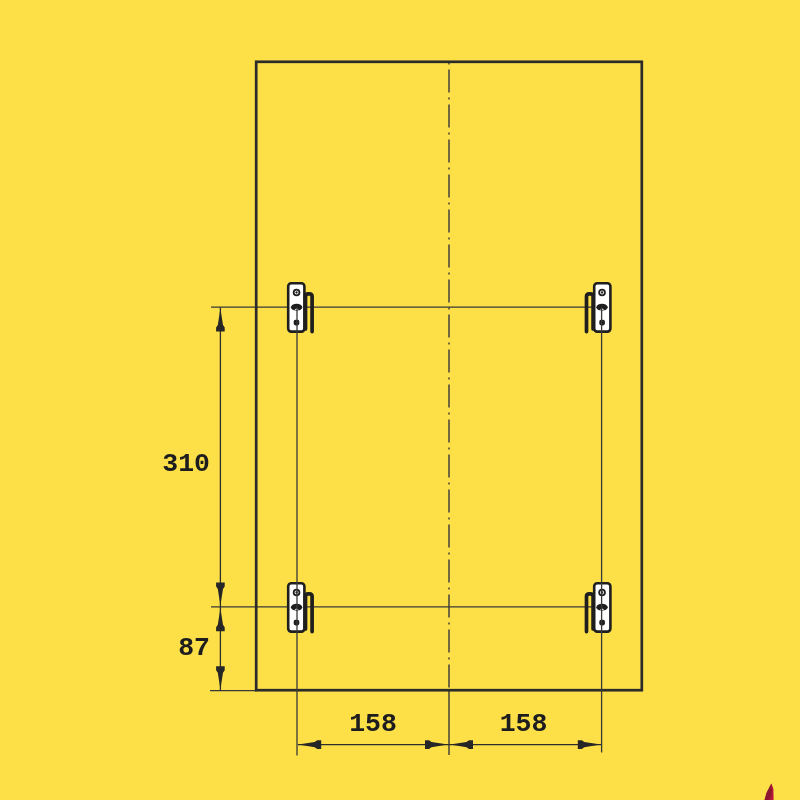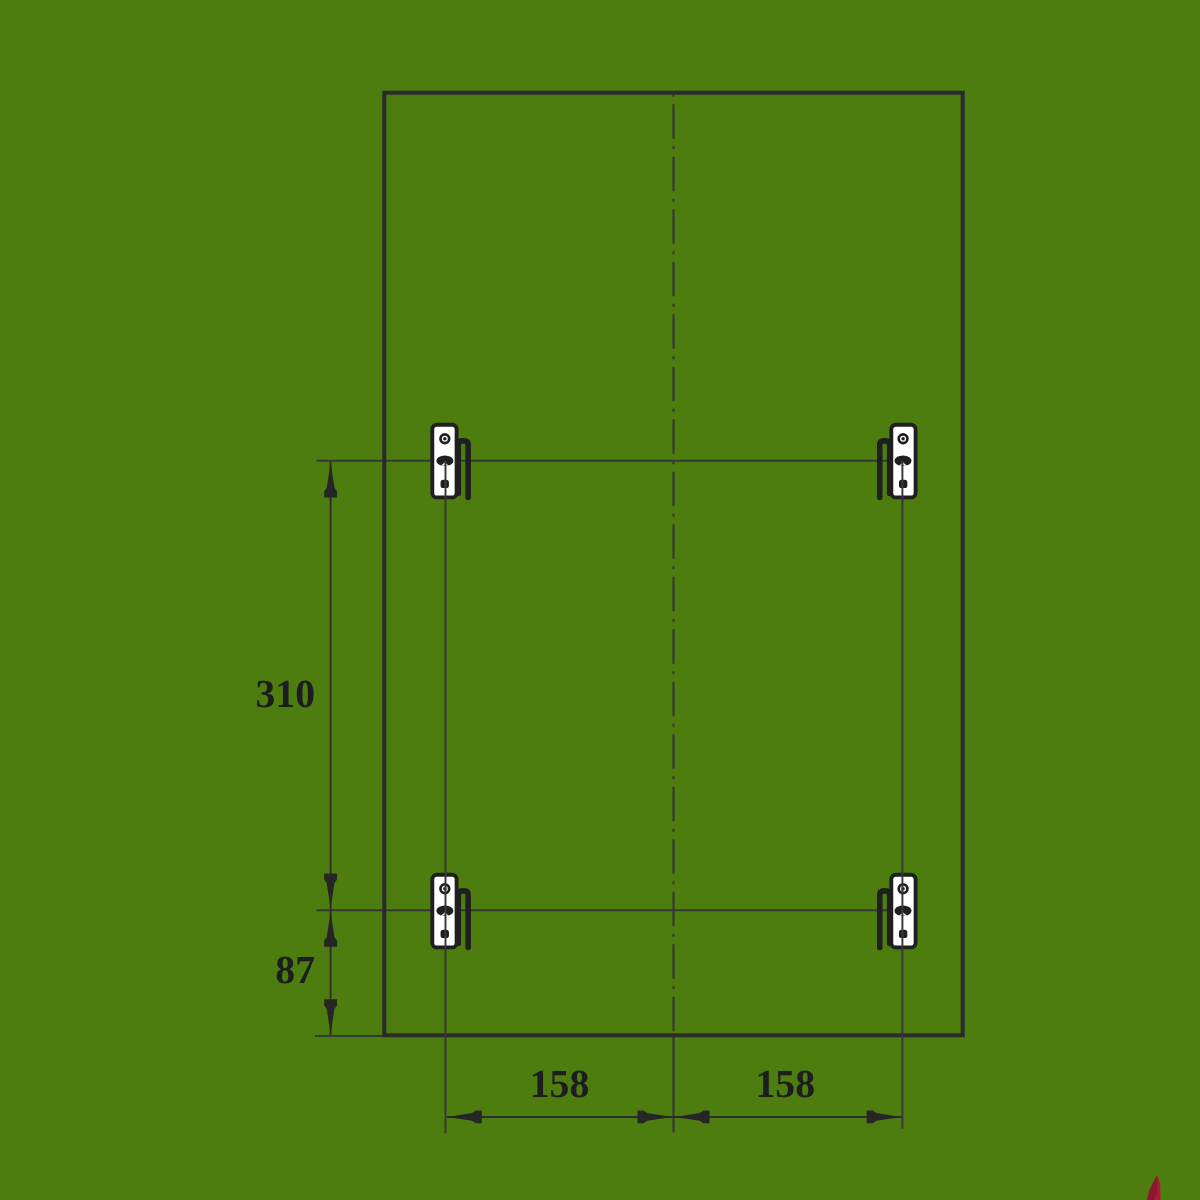--- a/index.html
+++ b/index.html
@@ -1,18 +1,18 @@
 <!DOCTYPE html>
 <html><head>
 <meta charset="utf-8">
 <title>Mounting drawing</title>
 <style>
   html,body{margin:0;padding:0;background:#ffffff;}
-  .page{position:relative;width:800px;height:800px;background:#4d7c0f;overflow:hidden;
-        font-family:Liberation Serif, serif;}
+  .page{position:relative;width:800px;height:800px;background:#fde047;overflow:hidden;
+        font-family:Liberation Mono, monospace;}
 </style>
 </head>
 <body>
 <div class="page">
 <svg width="800" height="800" viewBox="0 0 800 800" xmlns="http://www.w3.org/2000/svg">
   <defs>
 
     <path id="arr" d="M0 0 L2.6 16.5 L4.3 19 L4.3 23 L-4.3 23 L-4.3 19 L-2.6 16.5 Z" fill="#262626"></path>
 
     <g id="bracket">

